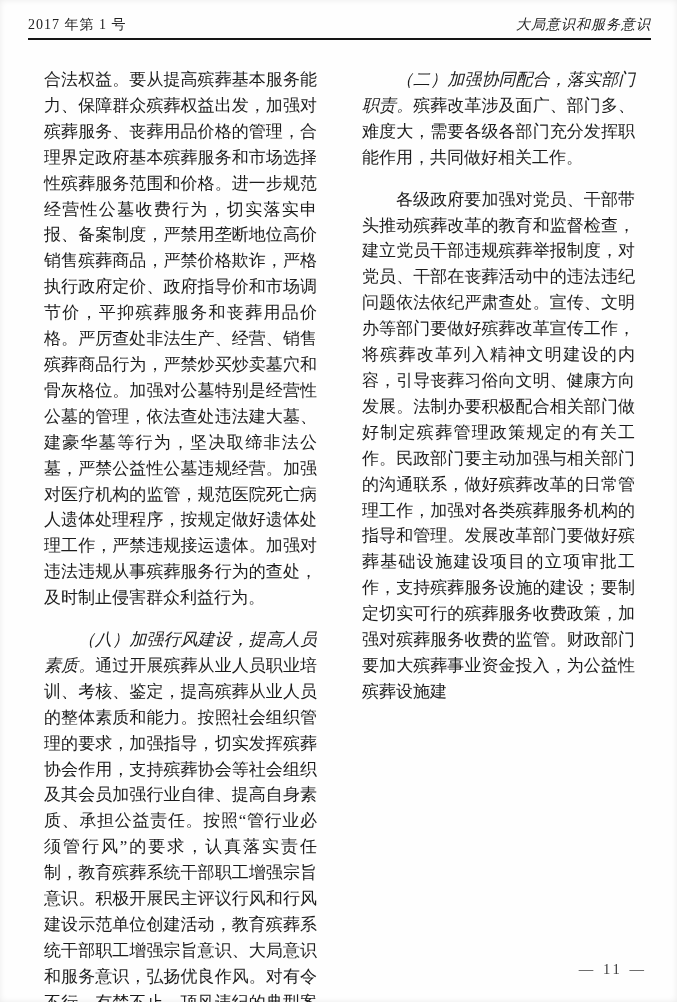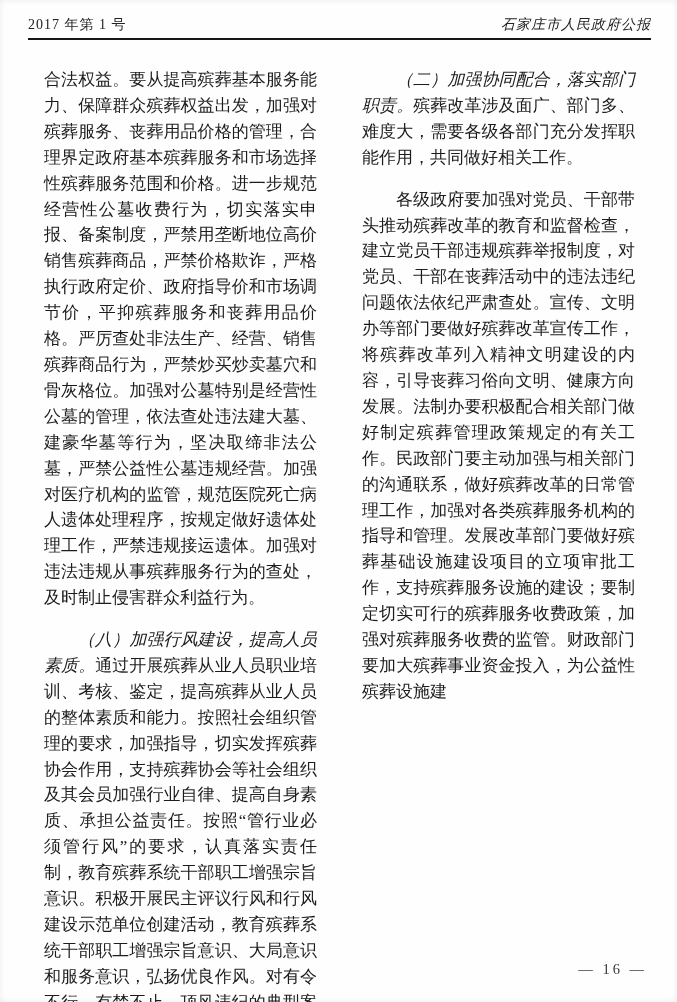--- a/index.html
+++ b/index.html
@@ -85,21 +85,21 @@
     letter-spacing: 3px;
   }
 </style>
 </head>
 <body>
 
 <div class="page">
 
   <div class="page-header">
     <span class="header-issue">2017 年第 1 号</span>
-    <span class="header-gazette">石家庄市人民政府公报</span>
+    <span class="header-gazette">大局意识和服务意识</span>
   </div>
 
   <div class="header-rule"></div>
 
   <div class="columns">
 
     <div class="col">
       <p class="para-cont">合法权益。要从提高殡葬基本服务能力、保障群众殡葬权益出发，加强对殡葬服务、丧葬用品价格的管理，合理界定政府基本殡葬服务和市场选择性殡葬服务范围和价格。进一步规范经营性公墓收费行为，切实落实申报、备案制度，严禁用垄断地位高价销售殡葬商品，严禁价格欺诈，严格执行政府定价、政府指导价和市场调节价，平抑殡葬服务和丧葬用品价格。严厉查处非法生产、经营、销售殡葬商品行为，严禁炒买炒卖墓穴和骨灰格位。加强对公墓特别是经营性公墓的管理，依法查处违法建大墓、建豪华墓等行为，坚决取缔非法公墓，严禁公益性公墓违规经营。加强对医疗机构的监管，规范医院死亡病人遗体处理程序，按规定做好遗体处理工作，严禁违规接运遗体。加强对违法违规从事殡葬服务行为的查处，及时制止侵害群众利益行为。</p>
       <p class="para-indent">
         <span class="kai">（八）加强行风建设，提高人员素质。</span><span>通过开展殡葬从业人员职业培训、考核、鉴定，提高殡葬从业人员的整体素质和能力。按照社会组织管理的要求，加强指导，切实发挥殡葬协会作用，支持殡葬协会等社会组织及其会员加强行业自律、提高自身素质、承担公益责任。按照“管行业必须管行风”的要求，认真落实责任制，教育殡葬系统干部职工增强宗旨意识。积极开展民主评议行风和行风建设示范单位创建活动，教育殡葬系统干部职工增强宗旨意识、大局意识和服务意识，弘扬优良作风。对有令不行、有禁不止、顶风违纪的典型案件要严肃查处，公开曝光。</span>
@@ -112,15 +112,15 @@
 
     <div class="col">
       <p class="para-indent">
         <span class="kai">（二）加强协同配合，落实部门职责。</span><span>殡葬改革涉及面广、部门多、难度大，需要各级各部门充分发挥职能作用，共同做好相关工作。</span>
       </p>
       <p class="para-indent">各级政府要加强对党员、干部带头推动殡葬改革的教育和监督检查，建立党员干部违规殡葬举报制度，对党员、干部在丧葬活动中的违法违纪问题依法依纪严肃查处。宣传、文明办等部门要做好殡葬改革宣传工作，将殡葬改革列入精神文明建设的内容，引导丧葬习俗向文明、健康方向发展。法制办要积极配合相关部门做好制定殡葬管理政策规定的有关工作。民政部门要主动加强与相关部门的沟通联系，做好殡葬改革的日常管理工作，加强对各类殡葬服务机构的指导和管理。发展改革部门要做好殡葬基础设施建设项目的立项审批工作，支持殡葬服务设施的建设；要制定切实可行的殡葬服务收费政策，加强对殡葬服务收费的监管。财政部门要加大殡葬事业资金投入，为公益性殡葬设施建</p>
     </div>
 
   </div>
 
-  <div class="page-footer">— 16 —</div>
+  <div class="page-footer">— 11 —</div>
 
 </div>
 
 </body></html>

